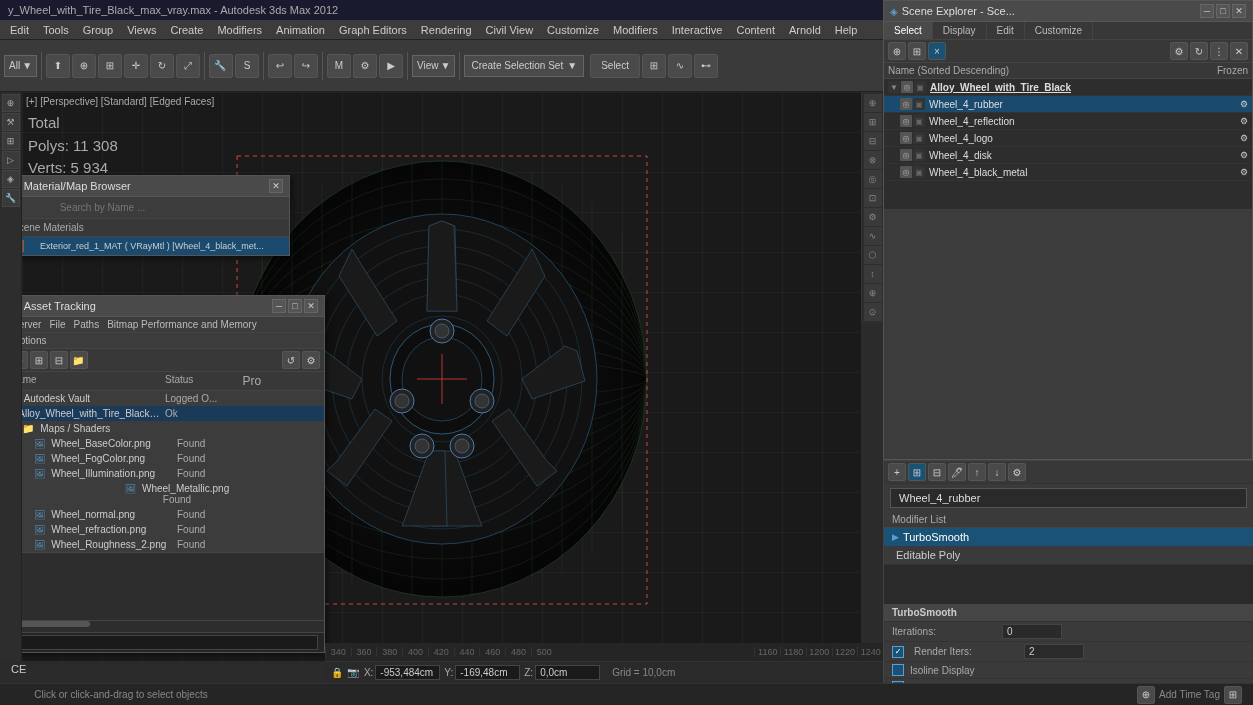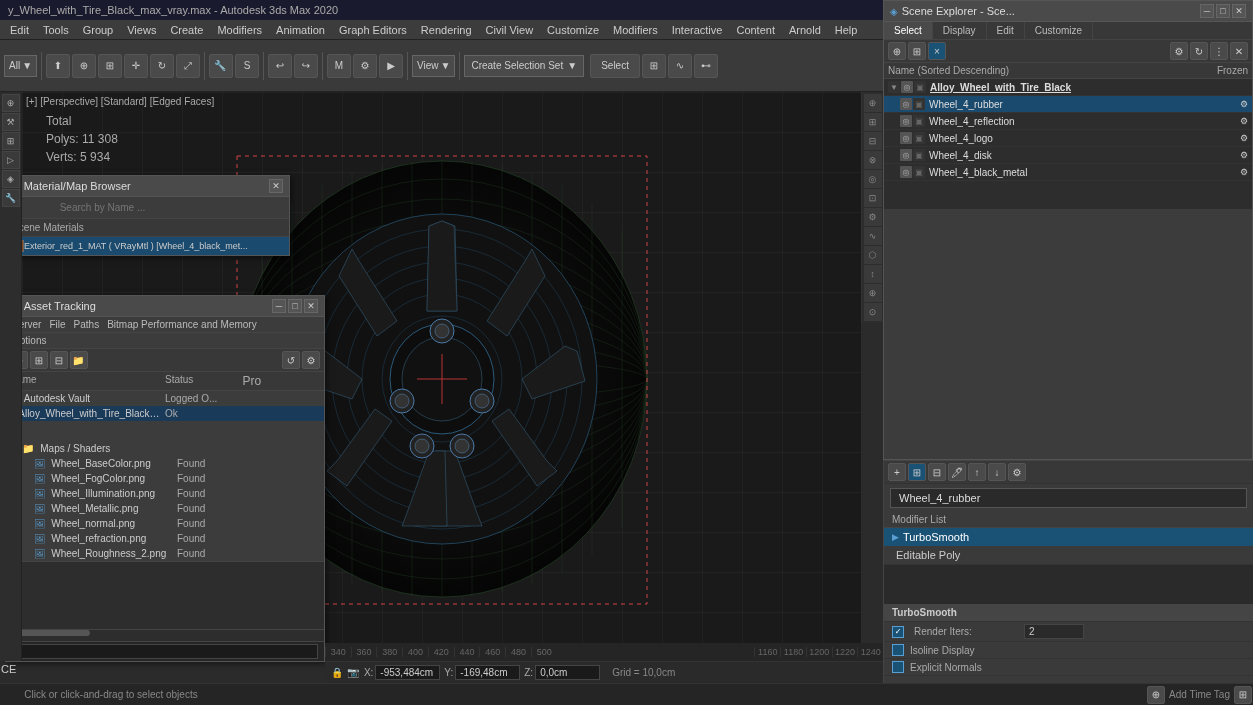--- a/index.html
+++ b/index.html
@@ -144,34 +144,33 @@
       cursor: pointer;
       font-size: 9px;
       color: #aaa;
     }
 
     #stats-overlay {
       position: absolute;
       top: 20px;
       left: 6px;
       color: #aaa;
-      font-size: 12px;
+      font-size: 15px;
       line-height: 1.5;
-      margin-left: 18px;
     }
 
     
     #status-bar {
       width: 100%;
       height: 22px;
       background: #252525;
       border-top: 1px solid #333;
       display: flex;
       align-items: center;
-      padding: 0 1px;
+      padding: 0 11px;
       font-size: 10px;
       color: #888;
       position: absolute;
       bottom: 0;
       left: 0;
     }
 
     
     .floating-panel {
       position: absolute;
@@ -226,21 +225,21 @@
       font-size: 10px;
       color: #aaa;
       background: #383838;
       border-bottom: 1px solid #444;
     }
     .material-item {
       padding: 3px 6px;
       font-size: 10px;
       color: #ccc;
       cursor: pointer;
-      display: flex; align-items: center; gap: 0;
+      display: flex; align-items: center; gap: 16px;
     }
     .material-item.selected { background: #1a4a6e; }
     .mat-color {
       width: 12px; height: 12px;
       border: 1px solid #666;
       flex-shrink: 0;
     }
 
     
     #asset-panel {
@@ -554,21 +553,21 @@
       font-size: 11px;
       color: #ccc;
       border-top: 1px solid #555;
       border-right: 1px solid #555;
     }
   </style>
 </head>
 <body>
 
 <div id="title-bar">
-  <span>y_Wheel_with_Tire_Black_max_vray.max - Autodesk 3ds Max 2020</span>
+  <span>y_Wheel_with_Tire_Black_max_vray.max - Autodesk 3ds Max 2012</span>
   <div class="win-controls">
     <div class="win-btn">─</div>
     <div class="win-btn">□</div>
     <div class="win-btn" style="background:#c0392b;">✕</div>
   </div>
 </div>
 
 <div id="menu-bar">
   <div class="menu-item">Edit</div>
   <div class="menu-item">Tools</div>
@@ -866,21 +865,21 @@
 
   <div class="asset-row selected">
     <div class="asset-row-name">
       <span style="color:#5a9fd4; margin-right:1px; font-size:9px;">3</span>
       <span>Alloy_Wheel_with_Tire_Black_max_vray...</span>
     </div>
     <div class="asset-row-status">Ok</div>
     <div class="asset-row-pro"></div>
   </div>
 
-  <div class="asset-row" style="padding-left:16px;margin-top:20px;">
+  <div class="asset-row" style="padding-left:16px;">
     <div class="asset-row-name">
       <span style="margin-right:3px; color:#cc9933;">📁</span>
       <span>Maps / Shaders</span>
     </div>
     <div class="asset-row-status"></div>
     <div class="asset-row-pro"></div>
   </div>
 
   <div class="asset-row" style="padding-left:28px;">
     <div class="asset-row-name">
@@ -899,21 +898,21 @@
     <div class="asset-row-pro"></div>
   </div>
   <div class="asset-row" style="padding-left:28px;">
     <div class="asset-row-name">
       <span style="color:#5a9fd4; margin-right:3px; font-size:9px;">🖼</span>
       <span>Wheel_Illumination.png</span>
     </div>
     <div class="asset-row-status">Found</div>
     <div class="asset-row-pro"></div>
   </div>
-  <div class="asset-row" style="padding-left:28px;">
+  <div class="asset-row" style="padding-left:28px;flex-direction:column;">
     <div class="asset-row-name">
       <span style="color:#5a9fd4; margin-right:3px; font-size:9px;">🖼</span>
       <span>Wheel_Metallic.png</span>
     </div>
     <div class="asset-row-status">Found</div>
     <div class="asset-row-pro"></div>
   </div>
   <div class="asset-row" style="padding-left:28px;">
     <div class="asset-row-name">
       <span style="color:#5a9fd4; margin-right:3px; font-size:9px;">🖼</span>
@@ -1072,20 +1071,24 @@
     <span style="color:#666; font-size:9px;"> </span>
     <span>Editable Poly</span>
   </div>
 
   <div style="height:40px; background:#2a2a2a; border-top:1px solid #333;"></div>
 
   <div class="props-section">
     <span>TurboSmooth</span>
   </div>
 
+  <div class="props-row">
+    <div class="props-label">Iterations:</div>
+    <input class="props-value" type="text" value="0" style="">
+  </div>
 
   <div class="props-row">
     <div style="display:flex; align-items:center; margin-right:4px;">
       <div class="props-checkbox checked"></div>
     </div>
     <div class="props-label">Render Iters:</div>
     <input class="props-value" type="text" value="2" style="">
   </div>
 
   <div class="props-row">

